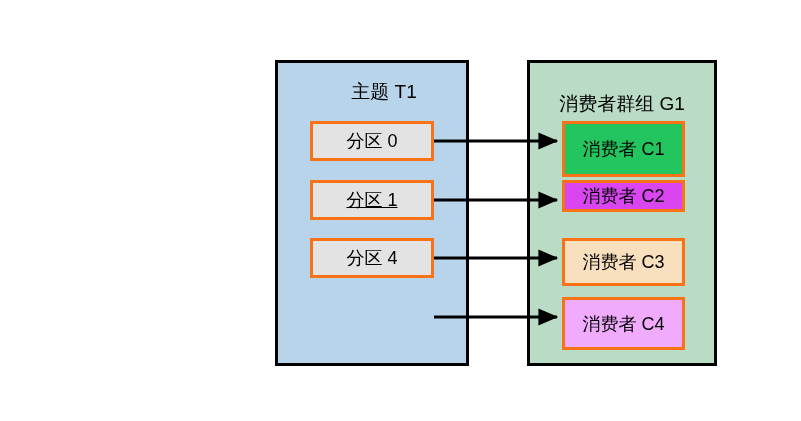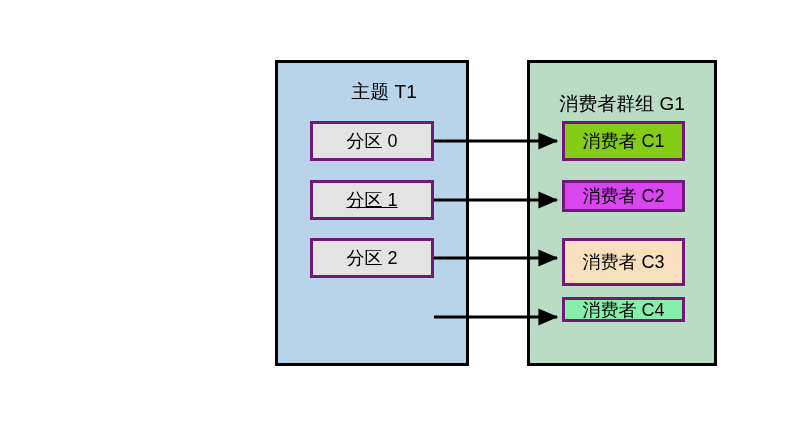--- a/index.html
+++ b/index.html
@@ -34,21 +34,21 @@
     right: 0;
     text-align: center;
     font-size: 19px;
     color: #000000;
     font-family: "Liberation Sans", sans-serif;
     white-space: nowrap;
   }
 
   .node {
     position: absolute;
-    border: 3px solid #701a75;
+    border: 3px solid #f97316;
     box-sizing: border-box;
     display: flex;
     align-items: center;
     justify-content: center;
     font-size: 18px;
     color: #000000;
     font-family: "Liberation Sans", sans-serif;
     white-space: nowrap;
   }
 
@@ -80,26 +80,26 @@
   <div class="panel" id="topic-panel" style="left:275px; top:60px; width:194px; height:306px; background:#b8d4ea;">
     <div class="panel-title" style="top:16px;padding-left:24px;">主题 T1</div>
   </div>
 
   <div class="panel" id="group-panel" style="left:527px; top:60px; width:190px; height:306px; background:#bbdcc4;">
     <div class="panel-title" style="top:28px;">消费者群组 G1</div>
   </div>
 
   <div class="node" style="left:310px; top:121px; width:124px; height:40px; background:#e3e3e3;">分区 0</div>
   <div class="node" style="left:310px; top:180px; width:124px; height:40px; background:#e3e3e3;text-decoration:underline;">分区 1</div>
-  <div class="node" style="left:310px; top:238px; width:124px; height:40px; background:#e3e3e3;">分区 2</div>
+  <div class="node" style="left:310px; top:238px; width:124px; height:40px; background:#e3e3e3;">分区 4</div>
 
-  <div class="node" style="left:562px; top:121px; width:123px; height:40px; background:#84cc16;">消费者 C1</div>
+  <div class="node" style="left:562px; top:121px; width:123px; height:56px; background:#22c55e;">消费者 C1</div>
   <div class="node" style="left:562px; top:180px; width:123px; height:32px; background:#d946ef;">消费者 C2</div>
   <div class="node" style="left:562px; top:238px; width:123px; height:48px; background:#f8dfbd;">消费者 C3</div>
-  <div class="node" style="left:562px; top:297px; width:123px; height:25px; background:#86efac;">消费者 C4</div>
+  <div class="node" style="left:562px; top:297px; width:123px; height:53px; background:#f0abfc;">消费者 C4</div>
 
   <svg class="edges" viewBox="0 0 801 421">
     <defs>
       <marker id="arrowhead" markerWidth="7" markerHeight="7" refX="6.2" refY="3.2" orient="auto" markerUnits="strokeWidth">
         <path d="M0,0.4 L6.6,3.2 L0,6.0 z" fill="#000000"></path>
       </marker>
     </defs>
     <path d="M434,141 L496,141 L496,141 L557,141" stroke="#000000" stroke-width="3" fill="none" marker-end="url(#arrowhead)"></path>
     <path d="M434,200 L496,200 L496,200 L557,200" stroke="#000000" stroke-width="3" fill="none" marker-end="url(#arrowhead)"></path>
     <path d="M434,258 L496,258 L496,258 L557,258" stroke="#000000" stroke-width="3" fill="none" marker-end="url(#arrowhead)"></path>

